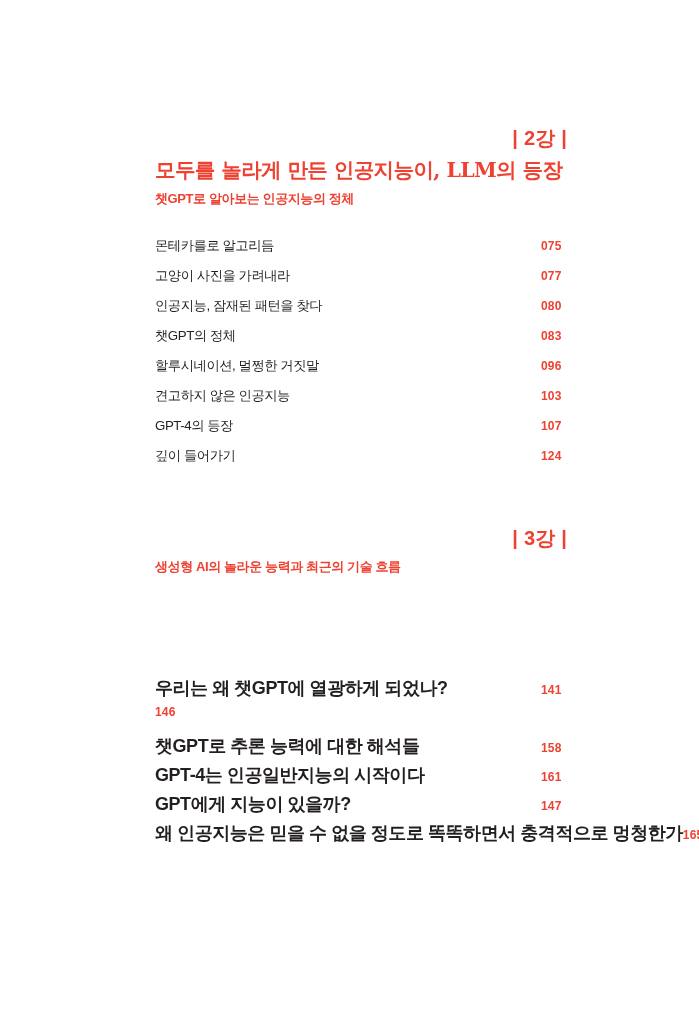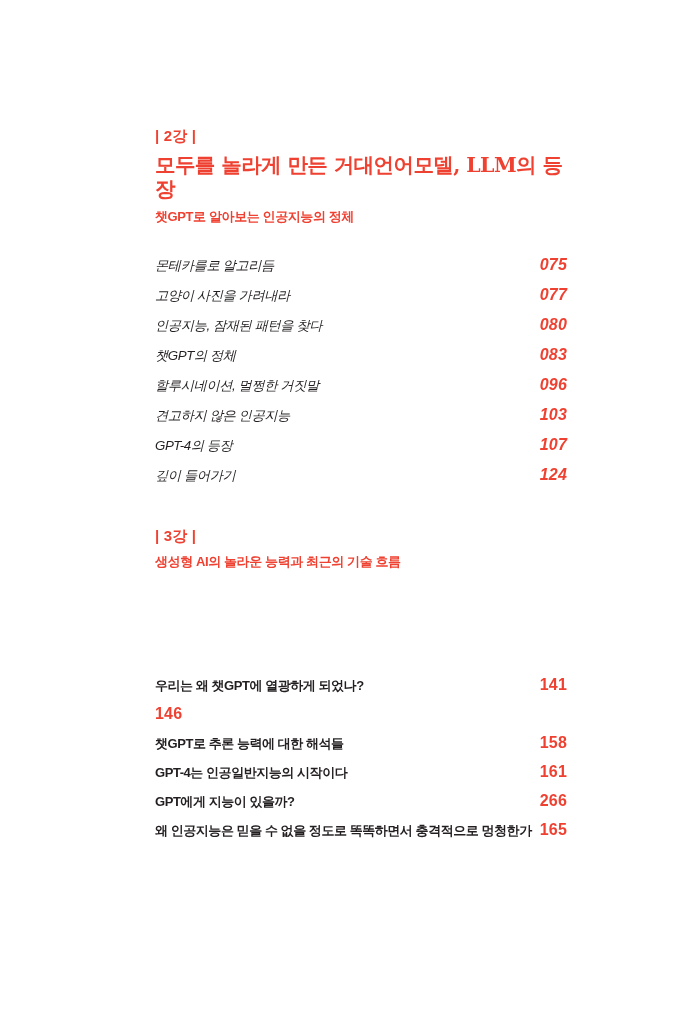--- a/index.html
+++ b/index.html
@@ -26,26 +26,27 @@
     left: 155px;
     top: 0;
     width: 412px;
   }
   
   .chapter {
     position: absolute;
     width: 412px;
   }
   .chap-num {
-    font-size: 15px;
+    font-size: 20px;
     font-weight: 700;
     color: #ef4131;
     letter-spacing: 0.2px;
     margin: 0 0 11px 0;
     line-height: 1;
+    text-align: right;
   }
   .chap-title {
     font-size: 20.5px;
     font-weight: 700;
     color: #ef4131;
     letter-spacing: -0.6px;
     margin: 0 0 8px 0;
     line-height: 1.15;
     font-family: "DejaVu Serif", "Liberation Serif", serif;
   }
@@ -72,45 +73,45 @@
     height: 30px;
   }
   .toc-label {
     font-size: 13.3px;
     color: #231f20;
     letter-spacing: -0.45px;
     white-space: nowrap;
     font-weight: 400;
   }
   .toc-page {
-    font-size: 16px;
+    font-size: 12px;
     color: #ef4131;
     font-weight: 700;
     letter-spacing: 0.2px;
     min-width: 26px;
     text-align: left;
   }
   
   #chapter-2 { top: 128px; }
-  #toc-2 { top: 256px; font-style: italic; }
+  #toc-2 { top: 237px; }
   
   #chapter-3 { top: 528px; }
   #toc-3 { top: 676px; }
   #toc-3 .toc-item { height: 29px; }
-  #toc-3 .toc-label { font-weight: 700; font-size: 13px; }
+  #toc-3 .toc-label { font-weight: 700; font-size: 18px; }
 </style>
 </head>
 <body>
 
 <div class="page">
   <div class="content">
 
     <div class="chapter" id="chapter-2">
       <p class="chap-num">| 2강 |</p>
-      <p class="chap-title">모두를 놀라게 만든 거대언어모델, LLM의 등장</p>
+      <p class="chap-title">모두를 놀라게 만든 인공지능이, LLM의 등장</p>
       <p class="chap-sub">챗GPT로 알아보는 인공지능의 정체</p>
     </div>
 
     <ul class="toc-list" id="toc-2">
       <li class="toc-item">
         <span class="toc-label">몬테카를로 알고리듬</span>
         <span class="toc-page">075</span>
       </li>
       <li class="toc-item">
         <span class="toc-label">고양이 사진을 가려내라</span>
@@ -158,21 +159,21 @@
       <li class="toc-item">
         <span class="toc-label">챗GPT로 추론 능력에 대한 해석들</span>
         <span class="toc-page">158</span>
       </li>
       <li class="toc-item">
         <span class="toc-label">GPT-4는 인공일반지능의 시작이다</span>
         <span class="toc-page">161</span>
       </li>
       <li class="toc-item">
         <span class="toc-label">GPT에게 지능이 있을까?</span>
-        <span class="toc-page">266</span>
+        <span class="toc-page">147</span>
       </li>
       <li class="toc-item">
         <span class="toc-label">왜 인공지능은 믿을 수 없을 정도로 똑똑하면서 충격적으로 멍청한가</span>
         <span class="toc-page">165</span>
       </li>
     </ul>
 
   </div>
 </div>
 

